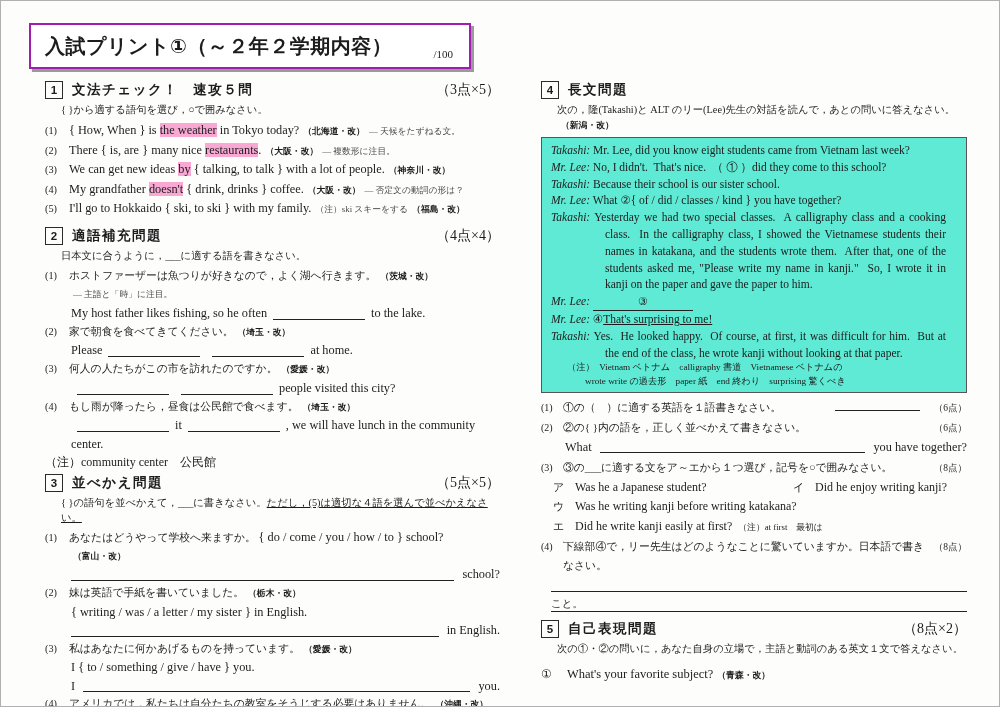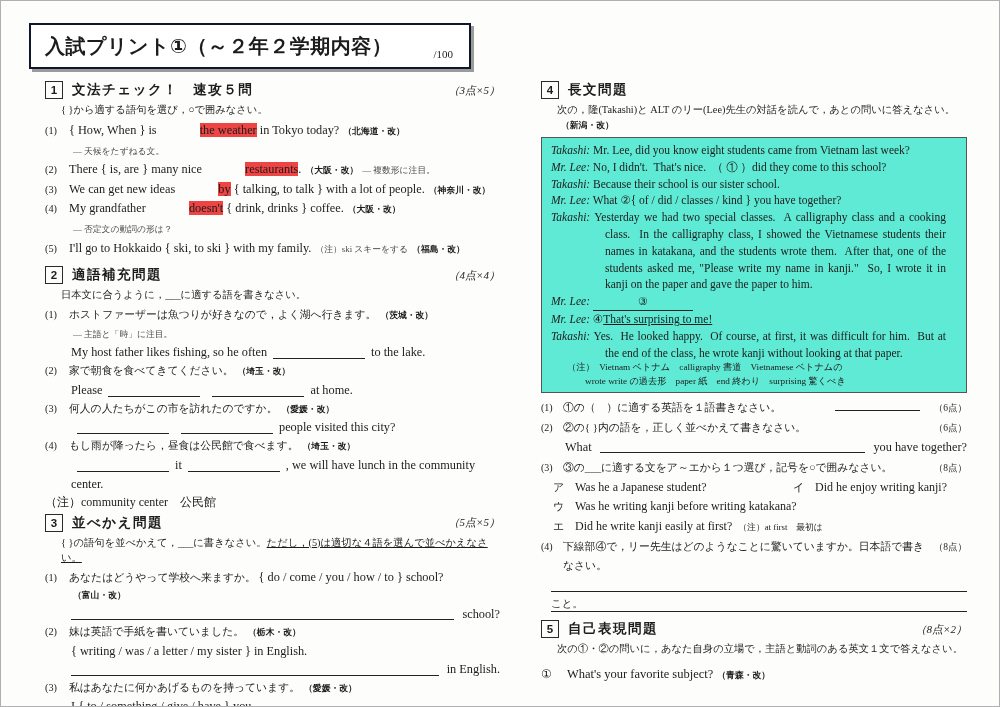--- a/index.html
+++ b/index.html
@@ -1,45 +1,45 @@
 <!DOCTYPE html>
 <html><head>
 <meta charset="utf-8">
 <style>
   html,body{margin:0;padding:0;background:#e8e8e8;}
   .page{position:relative;width:1000px;height:707px;background:#fdfdfc;border:1px solid #b0b0b0;
         box-sizing:border-box;font-family:"Liberation Serif","DejaVu Serif",serif;color:#1c1c1c;overflow:hidden;}
 
   
-  .title-box{position:absolute;left:28px;top:22px;width:442px;height:46px;border:2px solid #0f172a;
+  .title-box{position:absolute;left:28px;top:22px;width:442px;height:46px;border:2px solid #a21caf;
              box-shadow:3px 3px 0 #9b9b9b;background:#fff;display:flex;align-items:center;box-sizing:border-box;}
   .title-text{font-family:"Liberation Sans","DejaVu Sans",sans-serif;font-weight:bold;font-size:20px;
               margin-left:14px;letter-spacing:.5px;white-space:nowrap;}
   .title-score{margin-left:auto;margin-right:16px;font-size:11px;align-self:flex-end;margin-bottom:7px;margin-top:36px;}
 
   
   .col-l{position:absolute;left:44px;top:80px;width:455px;}
   .col-r{position:absolute;left:540px;top:80px;width:426px;}
 
   
   .shead{display:flex;align-items:center;margin-bottom:3px;}
   .snum{width:16px;height:16px;border:1.5px solid #2a2a2a;display:flex;align-items:center;justify-content:center;
         font-family:"Liberation Sans","DejaVu Sans",sans-serif;font-weight:bold;font-size:11.5px;flex:0 0 auto;}
   .stitle{font-family:"Liberation Sans","DejaVu Sans",sans-serif;font-weight:bold;font-size:13.5px;
           margin-left:9px;letter-spacing:1.5px;}
-  .sscore{margin-left:auto;font-size:11px;font-style:italic;}
+  .sscore{margin-left:auto;font-size:14px;}
   .inst{font-size:10.3px;margin:0 0 4px 16px;line-height:15px;}
   .u{text-decoration:underline;}
 
   
   .row{display:flex;align-items:baseline;font-size:12.3px;line-height:18.6px;}
   .qno{width:24px;flex:0 0 auto;font-size:10.3px;}
   .txt{flex:1;}
   .jprow{font-size:10.8px;line-height:17.5px;}
-  .hl{background:#ef4444;margin-left:40px;}
+  .hl{background:#f9a8d4;}
   .src{font-size:8.8px;font-weight:bold;margin-left:4px;white-space:nowrap;}
   .dashnote{font-size:8.8px;color:#4a4a4a;margin-left:4px;white-space:nowrap;}
 
   .blank{display:inline-block;border-bottom:1px solid #222;height:12px;vertical-align:-3px;margin:0 6px;}
   .b85{width:85px;} .b92{width:92px;}
 
   .engrow{margin-left:26px;font-size:12.3px;line-height:19px;}
   .bracerow{margin-left:26px;font-size:12.3px;line-height:18.6px;}
   .ansrow{display:flex;align-items:flex-end;margin-left:26px;font-size:12.3px;line-height:18.6px;}
   .ansline{flex:1;border-bottom:1px solid #222;height:13px;margin:0 8px 3px 0;}

